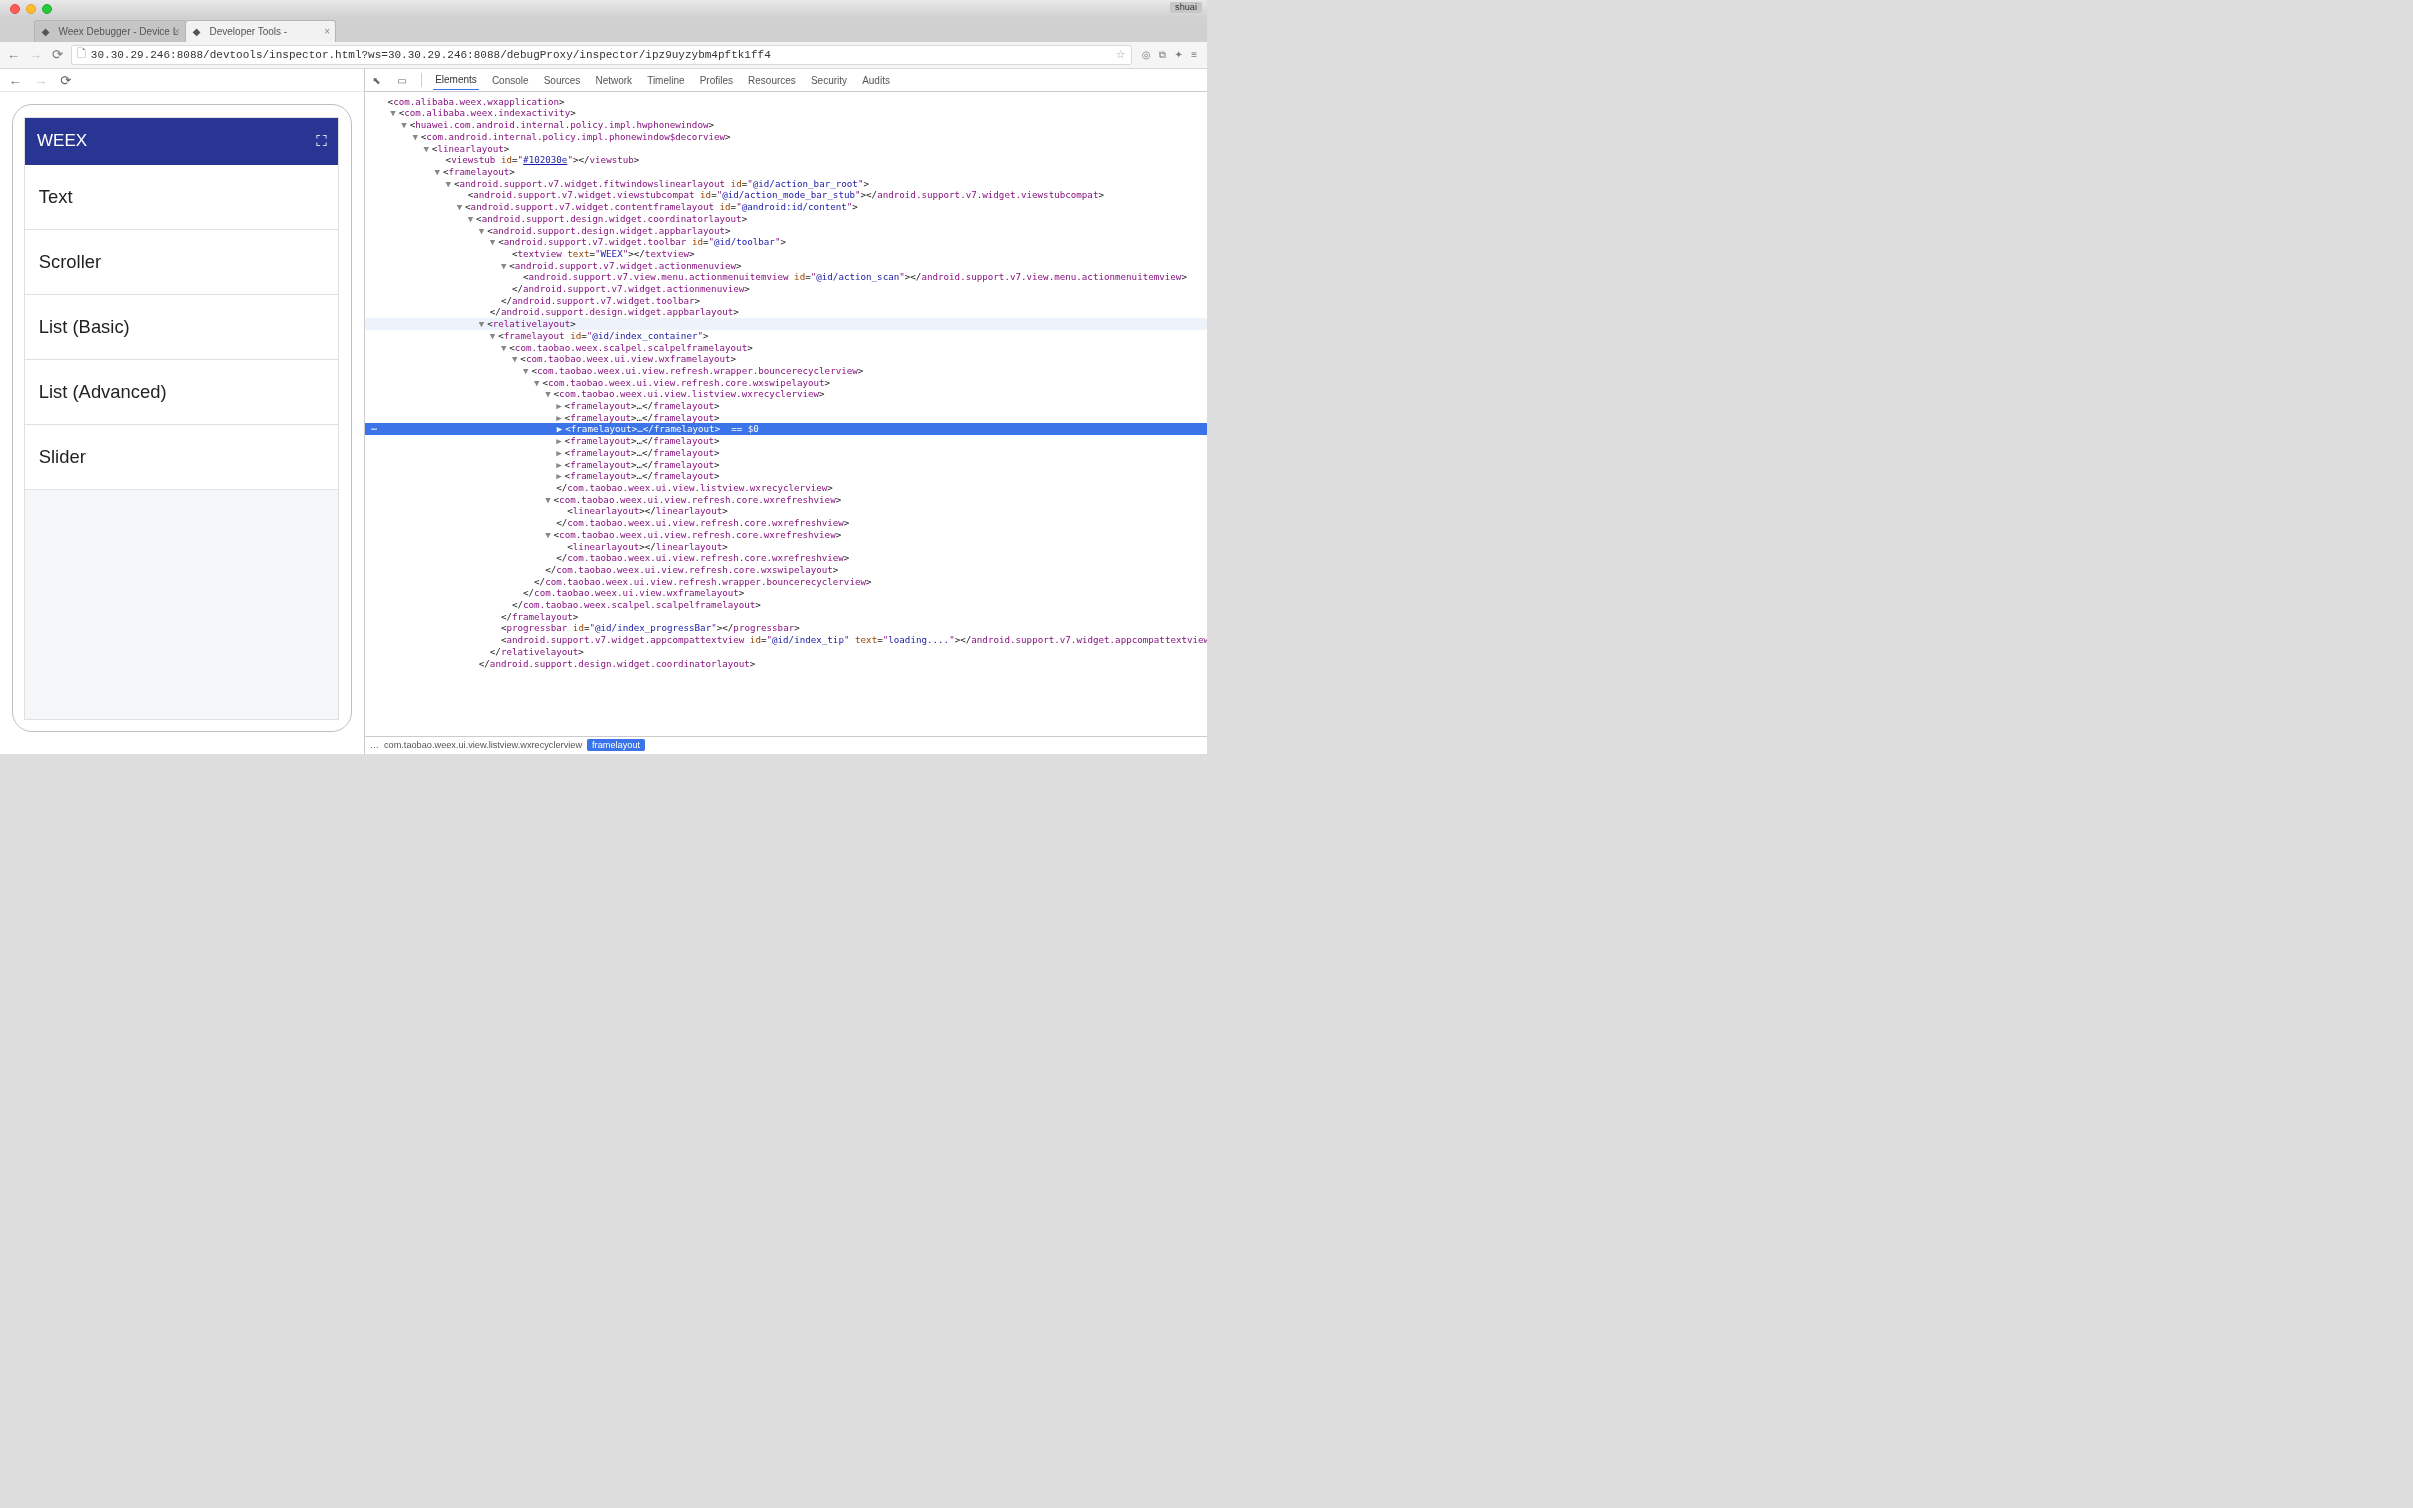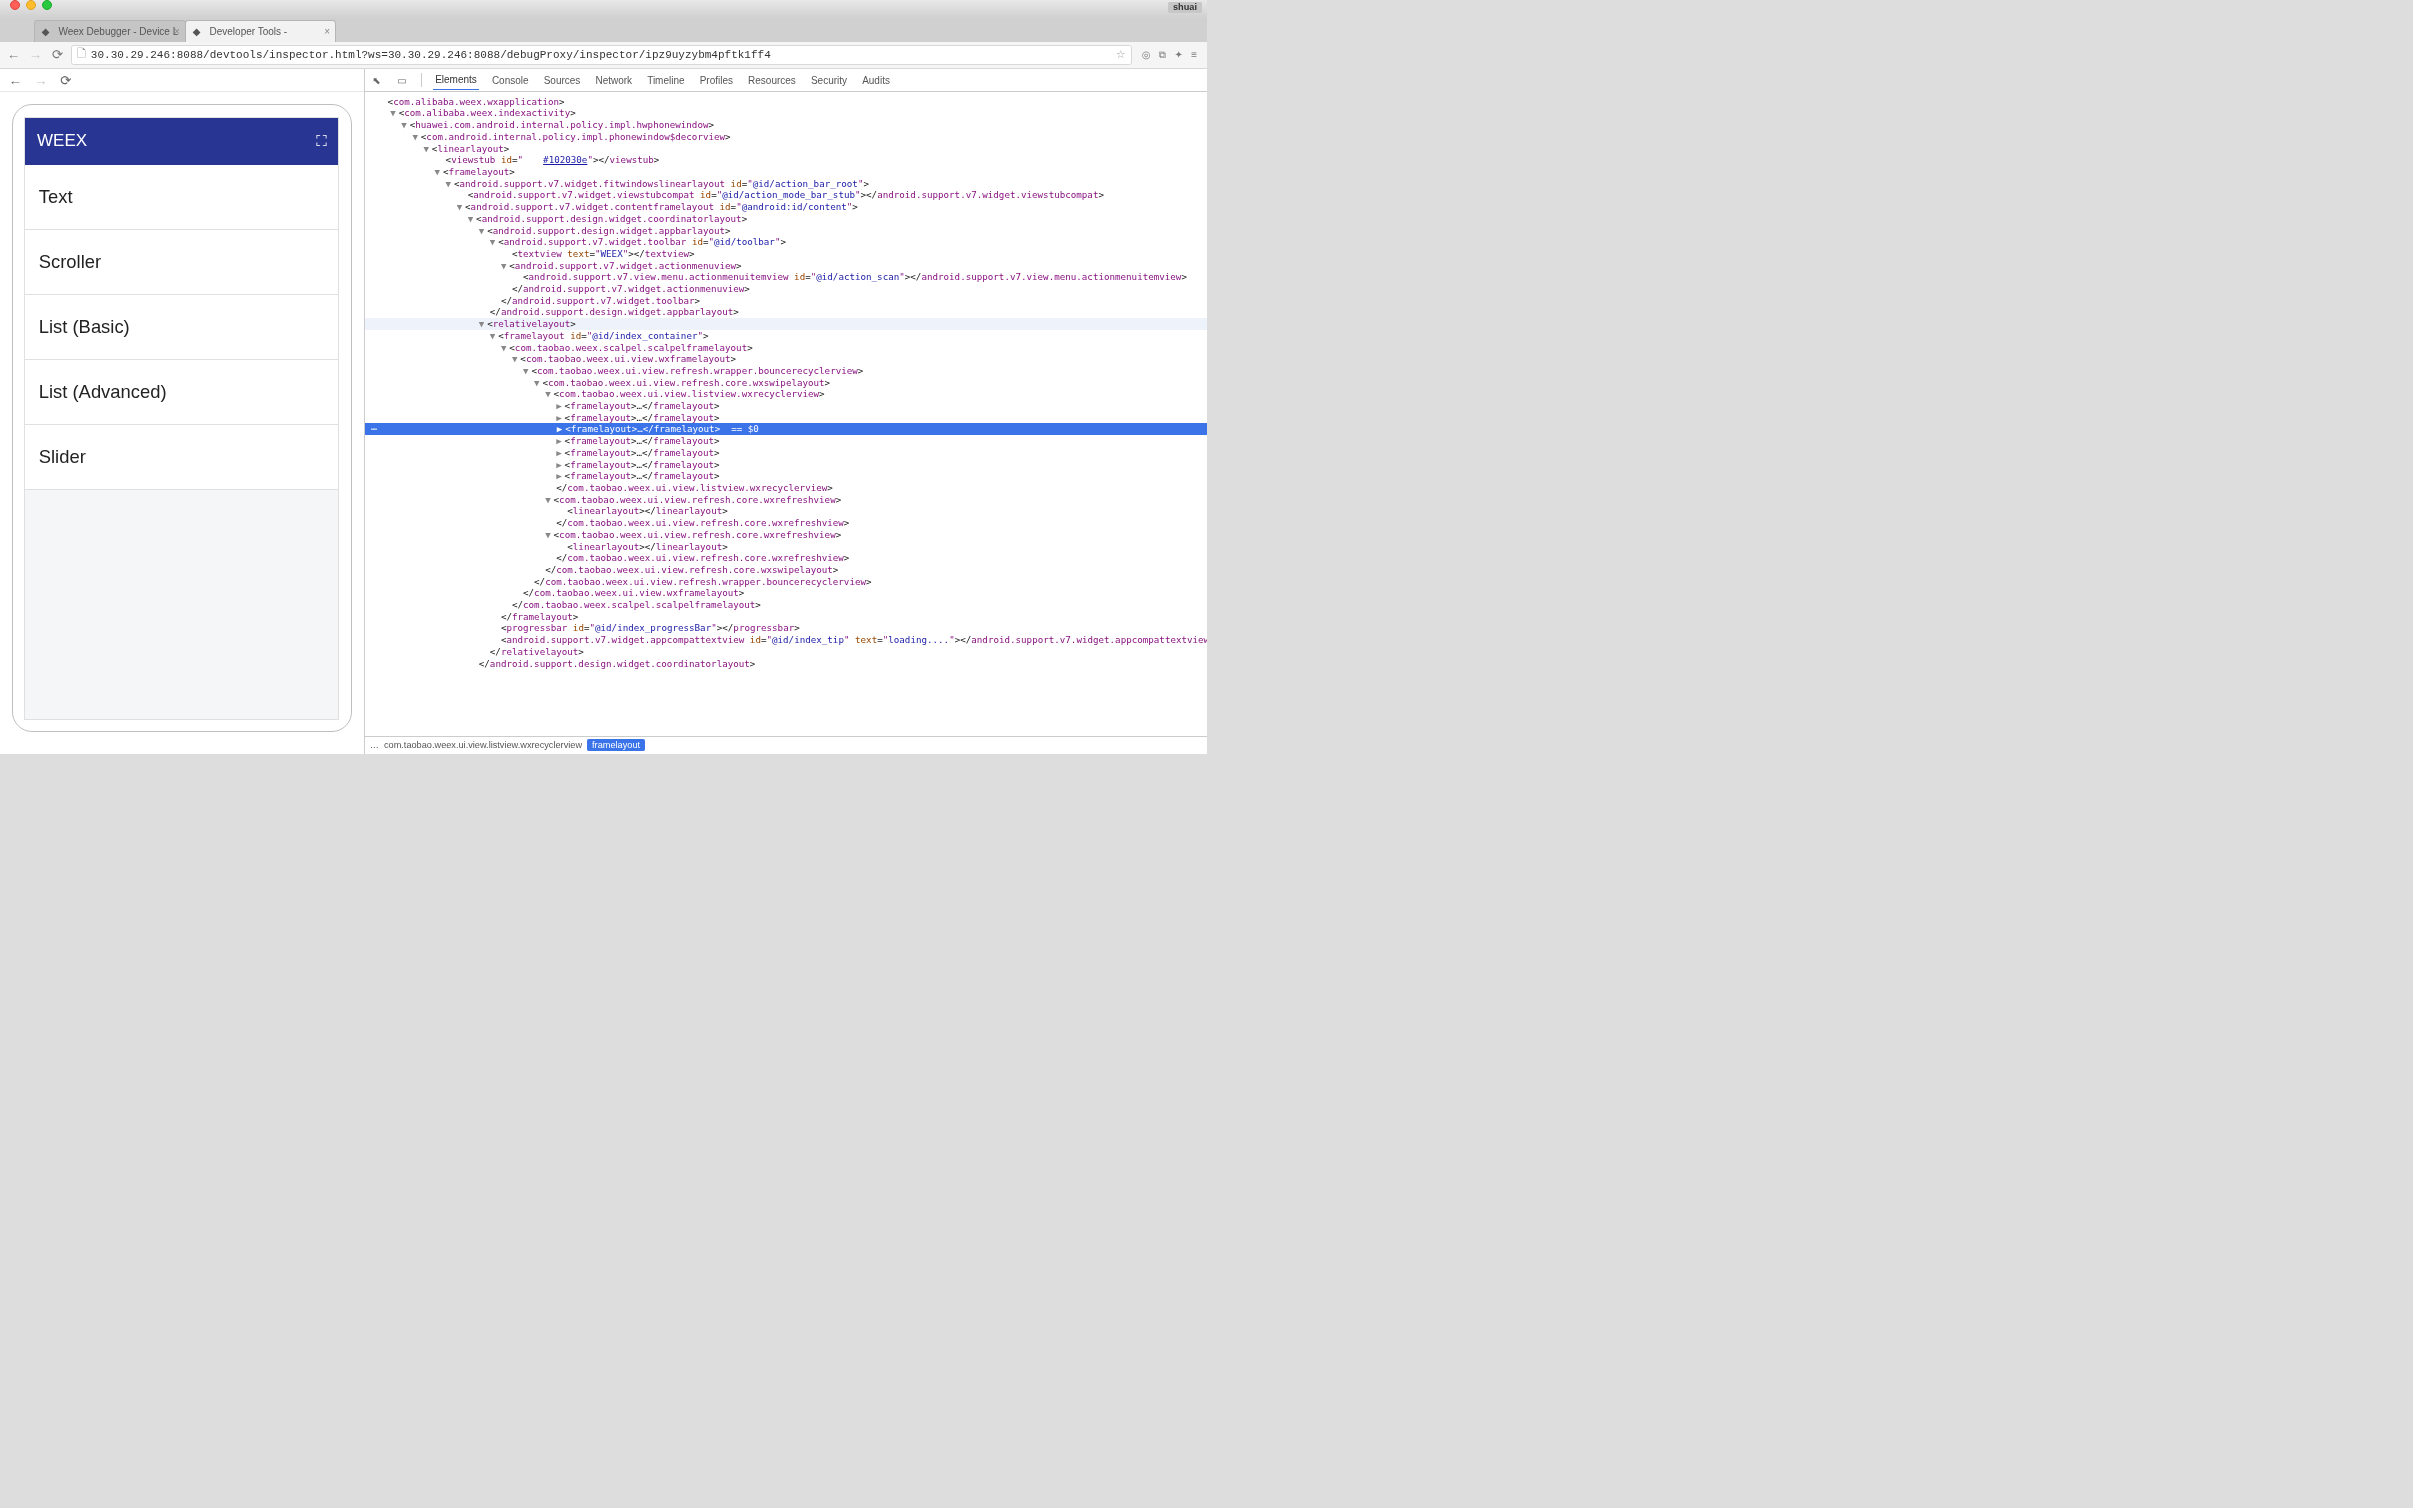--- a/index.html
+++ b/index.html
@@ -1,20 +1,20 @@
 <!DOCTYPE html>
 <html style="font-size:13.4px"><head>
 <meta charset="utf-8">
 <style>
 * { box-sizing: border-box; margin: 0; padding: 0; }
 body { font-family: -apple-system, 'Helvetica Neue', Arial, sans-serif; font-size: 10px; background: #dddddd; width: 1207px; height: 754px; overflow: hidden; }
 .mono { font-family: Menlo, Consolas, monospace; font-size: 9.2px; }
 
 
-.titlebar { height: 18.4px; background: linear-gradient(#e8e8e8,#d0d0d0); display: flex; align-items: flex-start; padding: 0 10px; position: relative; font-weight: bold; }
+.titlebar { height: 18.4px; background: linear-gradient(#e8e8e8,#d0d0d0); display: flex; align-items: center; padding: 0 10px; position: relative; }
 .tl-dots { display: flex; gap: 5.9px; }
 .tl-dot { width: 10px; height: 10px; border-radius: 50%; }
 .tl-red { background:#ff5f56; border:0.8px solid #e0443e; }
 .tl-yel { background:#ffbd2e; border:0.8px solid #dea123; }
 .tl-grn { background:#27c93f; border:0.8px solid #1aab29; }
 .user-badge { position:absolute; right:5px; top:1.7px; background:#c7c7c7; color:#333; padding:0.8px 5px; border-radius:1.7px; font-size:9.2px; }
 
 .tabstrip { height: 23.5px; background:#d0d0d0; display:flex; align-items:flex-end; padding-left:34px; }
 .tab { height:22px; background:#f2f2f2; border:0.8px solid #b5b5b5; border-bottom:none; border-radius:3.4px 3.4px 0 0; display:flex; align-items:center; padding:0 6.7px; min-width:151px; max-width:159px; font-size:10px; color:#555; position:relative; margin-right:-0.8px; }
 .tab .favicon { width:11.7px; height:11.7px; margin-right:5px; display:inline-block; }
@@ -52,21 +52,21 @@
 .dt-tabs .menu { color:#666; }
 
 .dt-body { flex:1; display:flex; overflow:hidden; }
 
 
 .eltree { flex:1; overflow:auto; padding:3.4px 0; line-height:11.7px; font-family:Menlo,Consolas,monospace; font-size:9.2px; color:#222; }
 .eltree .ln { white-space:pre; padding:0 3.4px; }
 .eltree .tag { color:#881280; }
 .eltree .attr-n { color:#994500; }
 .eltree .attr-v { color:#1a1aa6; }
-.eltree .attr-v.link { text-decoration:underline;margin-left:20px; }
+.eltree .attr-v.link { text-decoration:underline; }
 .eltree .punc { color:#881280; }
 .eltree .arrow { color:#888; display:inline-block; width:8.4px; }
 .eltree .ln.hl-soft { background:#eef3fb; }
 .eltree .ln.selected { background:#3b73e8; color:#fff; }
 .eltree .ln.selected .tag,.eltree .ln.selected .attr-n,.eltree .ln.selected .attr-v,.eltree .ln.selected .punc,.eltree .ln.selected .arrow { color:#fff; }
 .eltree .sel-gutter { background:#3b73e8; color:#fff; display:inline-block; width:11.7px; text-align:center; }
 
 
 .stylespane { width:277px; border-left:0.8px solid #ccc; display:flex; flex-direction:column; overflow:hidden; }
 .sp-tabs { height:20px; border-bottom:0.8px solid #ccc; display:flex; align-items:center; font-size:9.2px; color:#555; padding-left:3.4px; gap:8.4px; }

